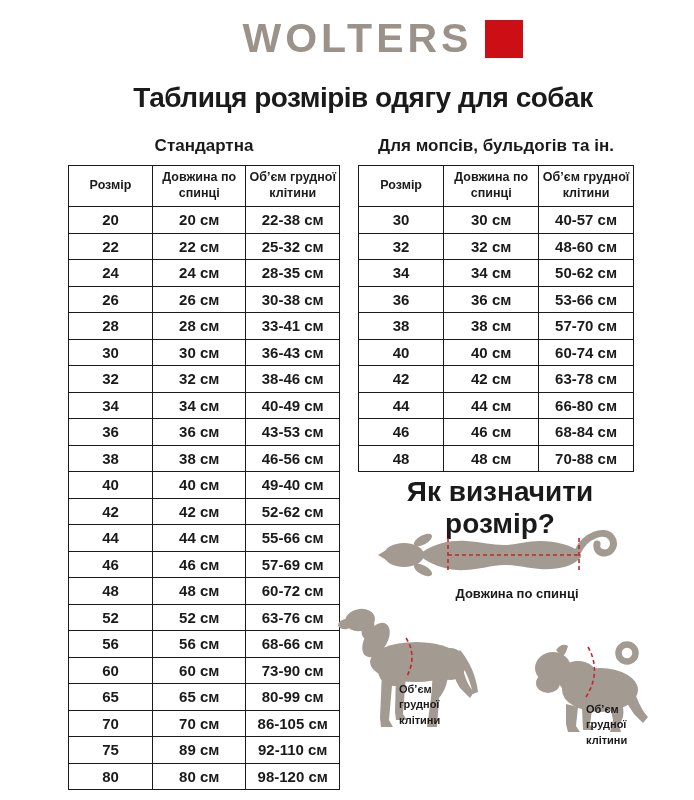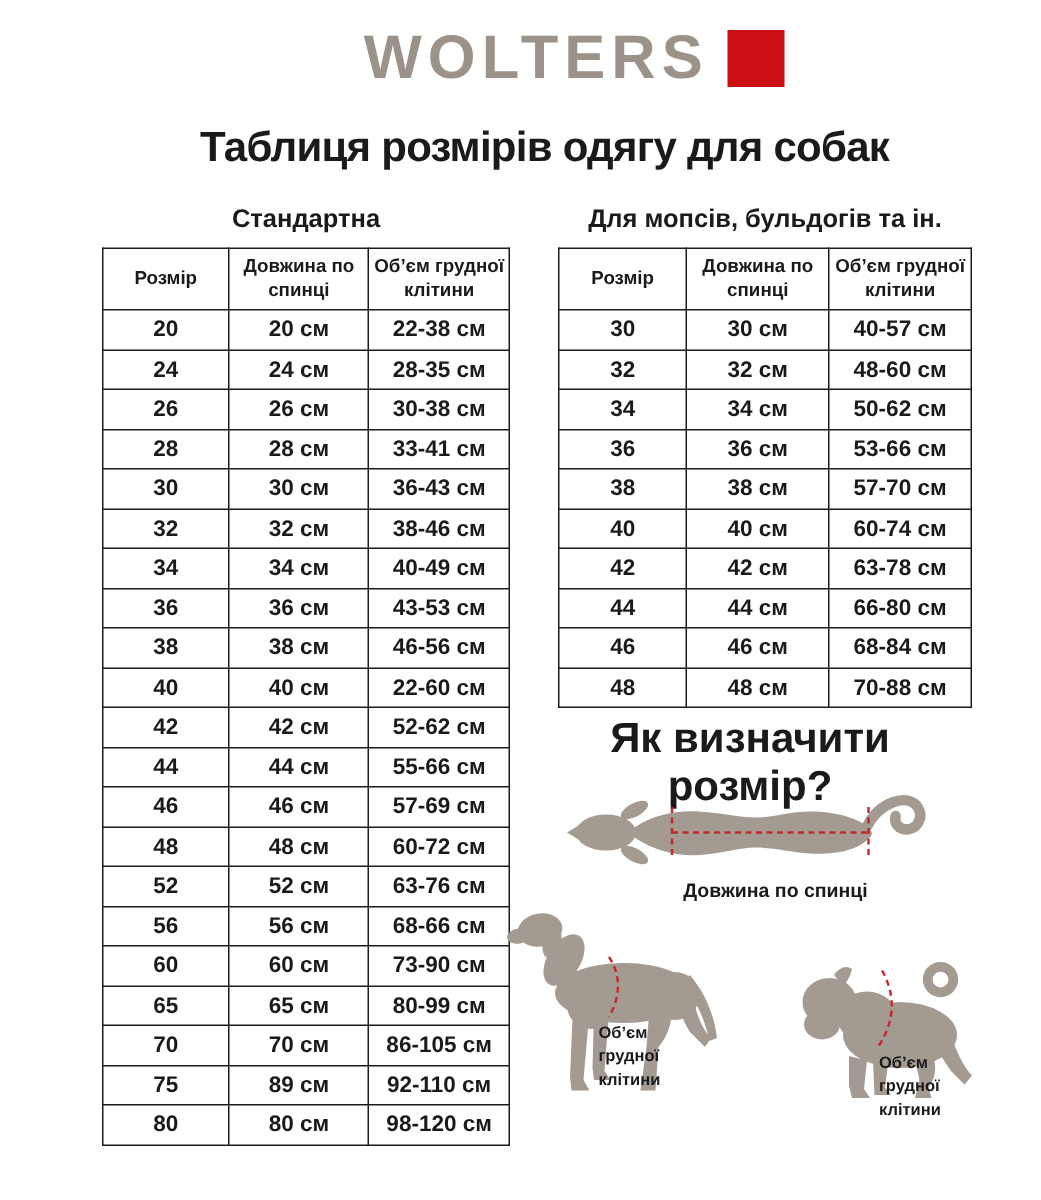--- a/index.html
+++ b/index.html
@@ -8,21 +8,21 @@
     font-family:"Liberation Sans","DejaVu Sans",sans-serif;color:#1a1a1a;overflow:hidden;
   }
   
   .logo-row{position:absolute;top:18px;left:0;width:694px;display:flex;justify-content:center;align-items:center;gap:13px;padding-left:36px;}
   .logo-text{font-size:41px;font-weight:bold;letter-spacing:4px;color:var(--logo-gray,#9b928a);line-height:1;}
   .logo-square{width:38px;height:38px;background:var(--brand-red,#cc0f15);display:inline-block;}
   .page-title{position:absolute;top:66px;left:0;width:694px;text-align:center;font-size:28px;font-weight:bold;margin:16px;letter-spacing:-0.5px;}
   
   .col{position:absolute;top:120px;}
   .col.left{left:68px;width:272px;}
-  .col.right{left:372px;width:276px;}
+  .col.right{left:358px;width:276px;}
   .subtitle{font-size:17px;font-weight:bold;text-align:center;margin:16px 0 9px 0;}
   table.size-table{width:100%;border-collapse:collapse;table-layout:fixed;}
   table.size-table th,table.size-table td{
     border:1.5px solid #1a1a1a;text-align:center;vertical-align:middle;padding:0 2px;
   }
   table.size-table th{font-size:12.5px;font-weight:bold;line-height:1.25;height:40px;}
   table.size-table td{font-size:15px;font-weight:bold;height:25.5px;}
   table.size-table col.c1{width:31%;}
   table.size-table col.c2{width:34.5%;}
   table.size-table col.c3{width:34.5%;}
@@ -62,20 +62,25 @@
           <th>Об’єм грудної клітини</th>
         </tr>
       </thead>
       <tbody>
           <tr>
             <td>20</td>
             <td>20 см</td>
             <td>22-38 см</td>
           </tr>
           <tr>
+            <td>22</td>
+            <td>22 см</td>
+            <td>25-32 см</td>
+          </tr>
+          <tr>
             <td>24</td>
             <td>24 см</td>
             <td>28-35 см</td>
           </tr>
           <tr>
             <td>26</td>
             <td>26 см</td>
             <td>30-38 см</td>
           </tr>
           <tr>
@@ -104,21 +109,21 @@
             <td>43-53 см</td>
           </tr>
           <tr>
             <td>38</td>
             <td>38 см</td>
             <td>46-56 см</td>
           </tr>
           <tr>
             <td>40</td>
             <td>40 см</td>
-            <td>22-60 см</td>
+            <td>49-40 см</td>
           </tr>
           <tr>
             <td>42</td>
             <td>42 см</td>
             <td>52-62 см</td>
           </tr>
           <tr>
             <td>44</td>
             <td>44 см</td>
             <td>55-66 см</td>

